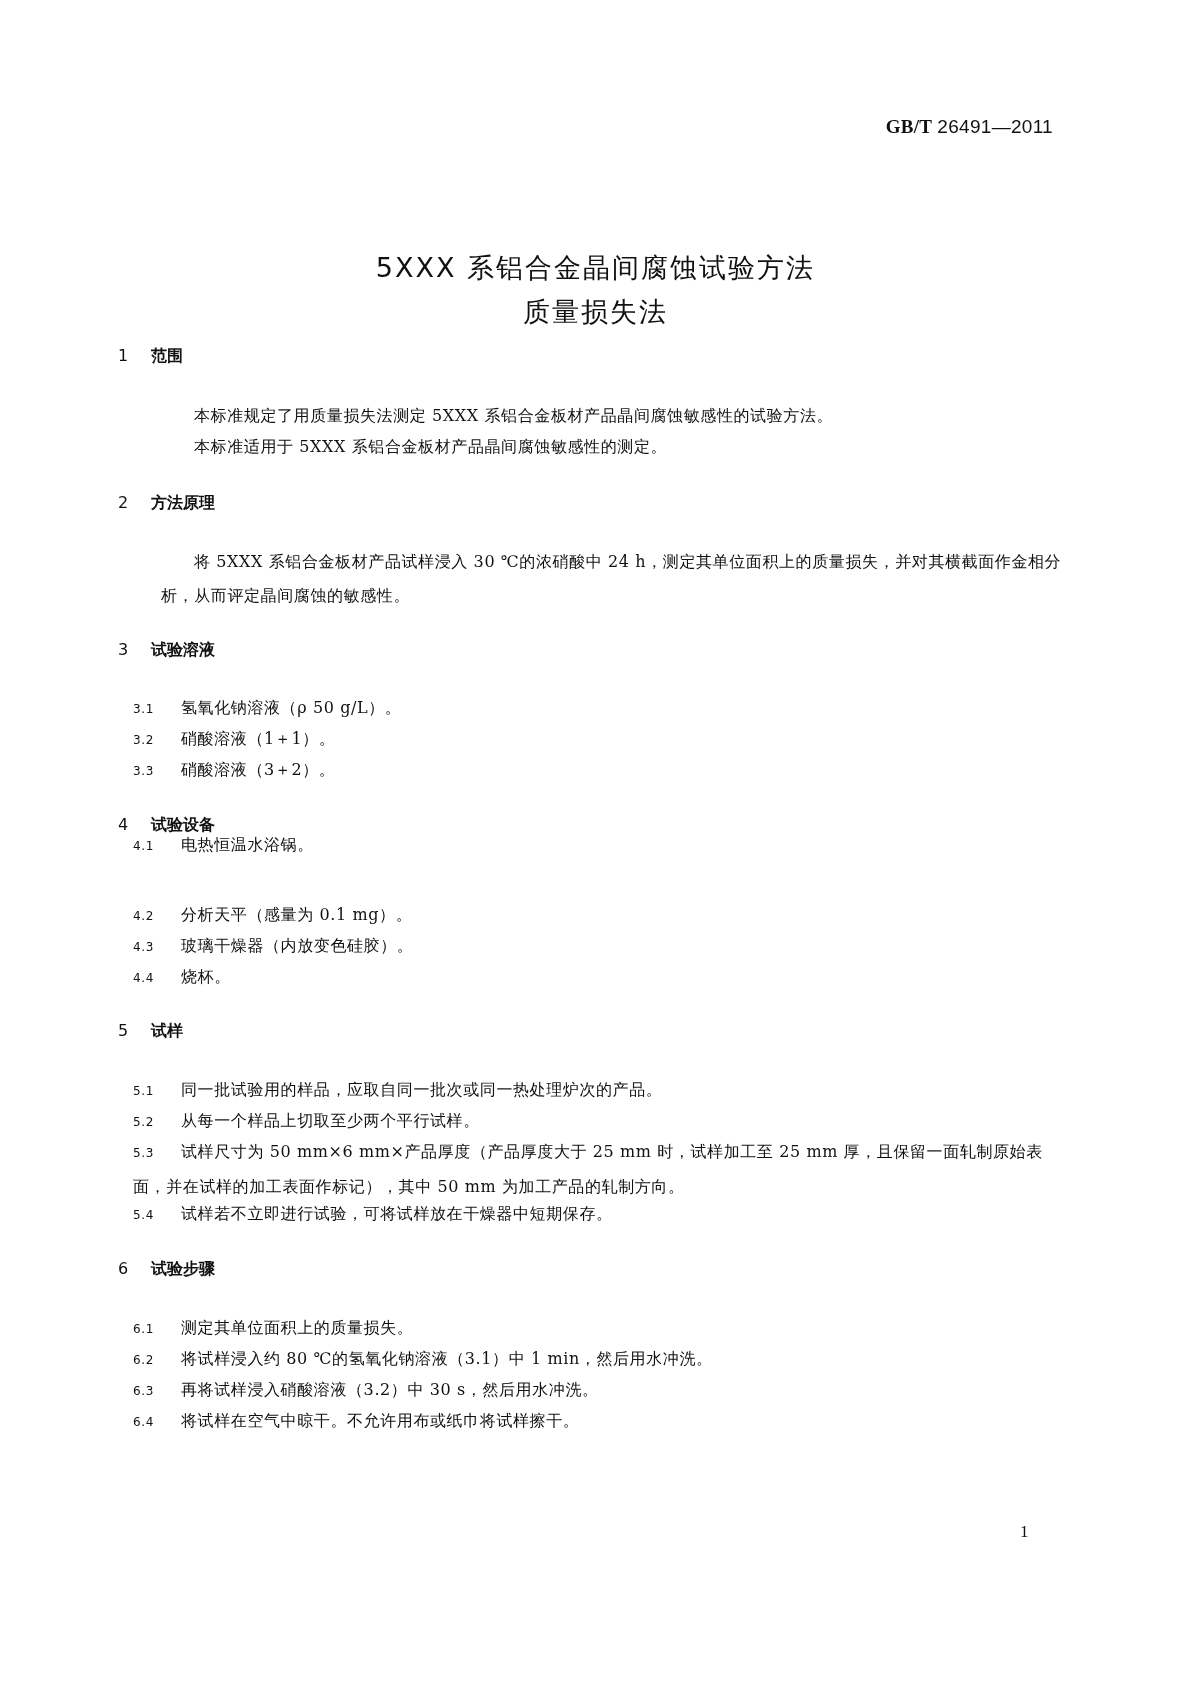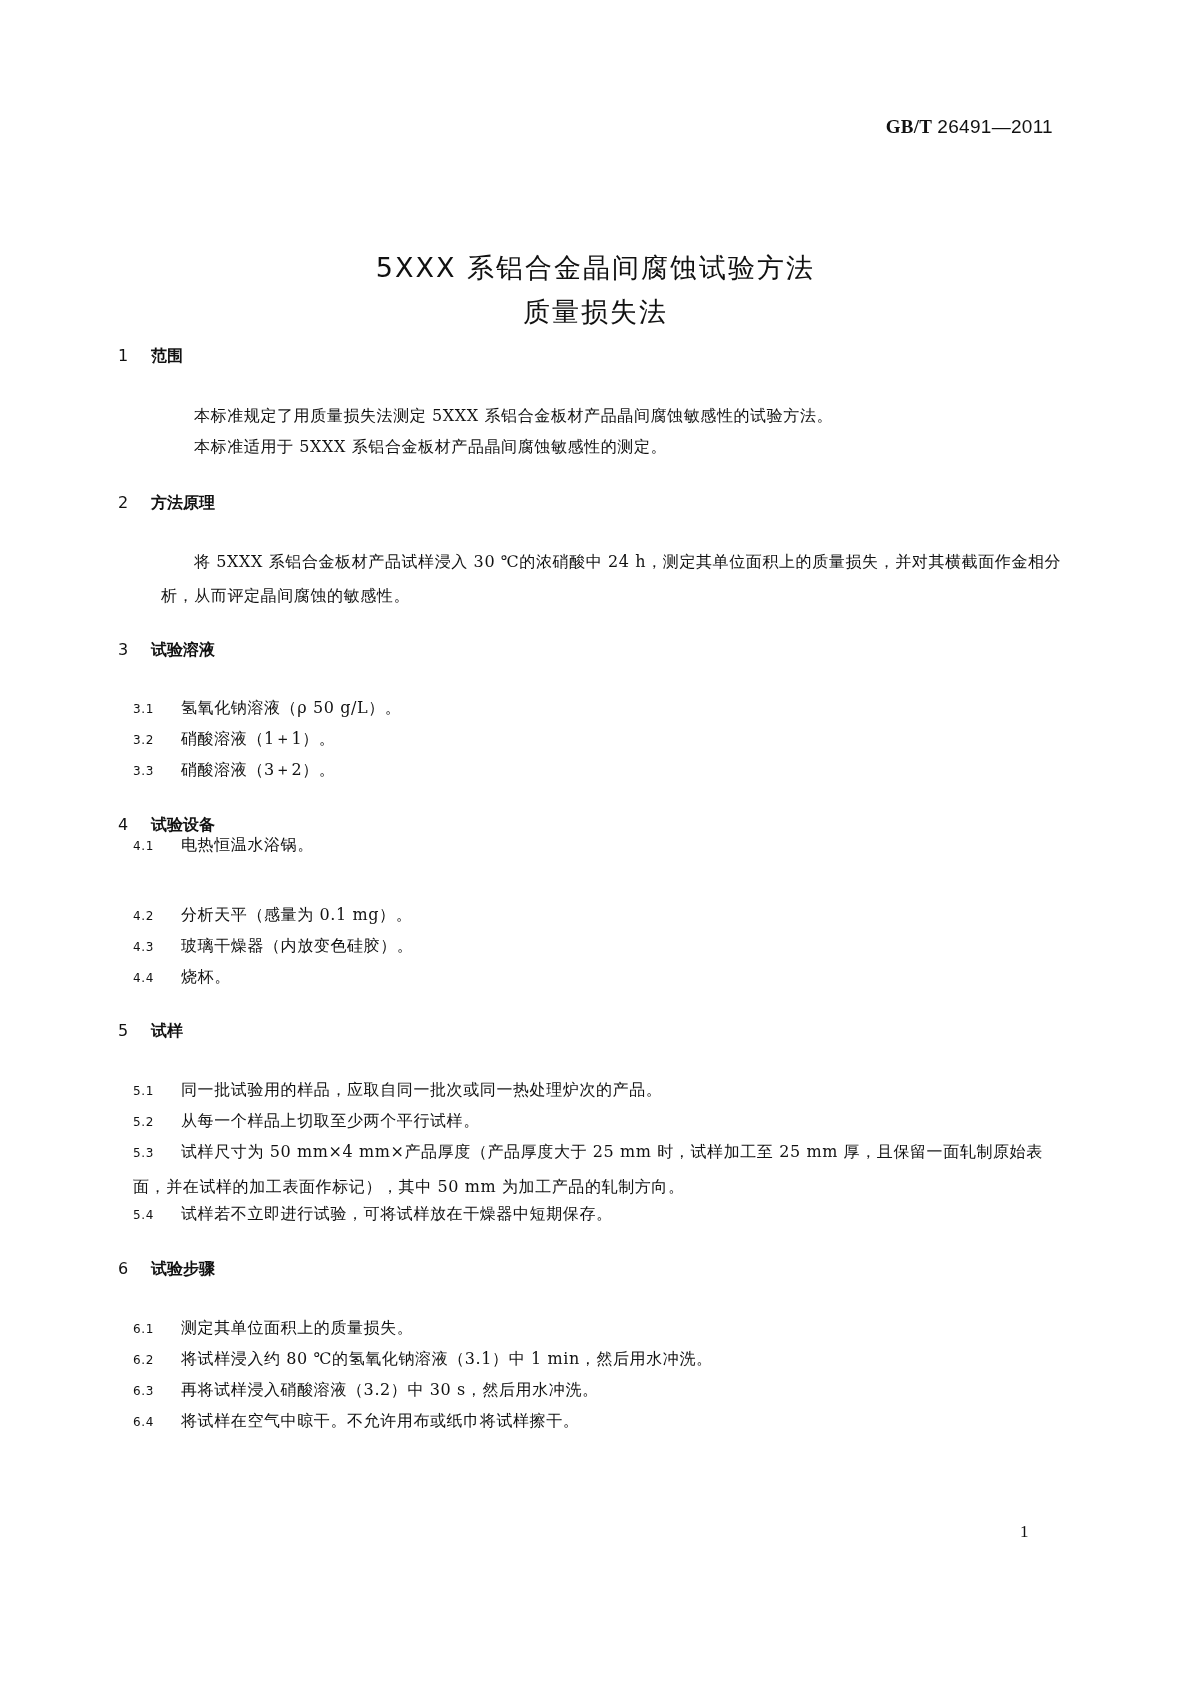--- a/index.html
+++ b/index.html
@@ -99,21 +99,21 @@
 <div class="sec-head" style="top:1021px">
   <span class="no">5</span><span>试样</span>
 </div>
 <div class="item" style="top:1073px">
   <span class="no">5.1</span><span>同一批试验用的样品，应取自同一批次或同一热处理炉次的产品。</span>
 </div>
 <div class="item" style="top:1104px">
   <span class="no">5.2</span><span>从每一个样品上切取至少两个平行试样。</span>
 </div>
 <div class="item" style="top:1135px">
-  <span class="no">5.3</span><span>试样尺寸为 50 mm×4 mm×产品厚度（产品厚度大于 25 mm 时，试样加工至 25 mm 厚，且保留一面轧制原始表面，并在试样的加工表面作标记），其中 50 mm 为加工产品的轧制方向。</span>
+  <span class="no">5.3</span><span>试样尺寸为 50 mm×6 mm×产品厚度（产品厚度大于 25 mm 时，试样加工至 25 mm 厚，且保留一面轧制原始表面，并在试样的加工表面作标记），其中 50 mm 为加工产品的轧制方向。</span>
 </div>
 <div class="item" style="top:1197px">
   <span class="no">5.4</span><span>试样若不立即进行试验，可将试样放在干燥器中短期保存。</span>
 </div>
 
 <div class="sec-head" style="top:1259px">
   <span class="no">6</span><span>试验步骤</span>
 </div>
 <div class="item" style="top:1311px">
   <span class="no">6.1</span><span>测定其单位面积上的质量损失。</span>

